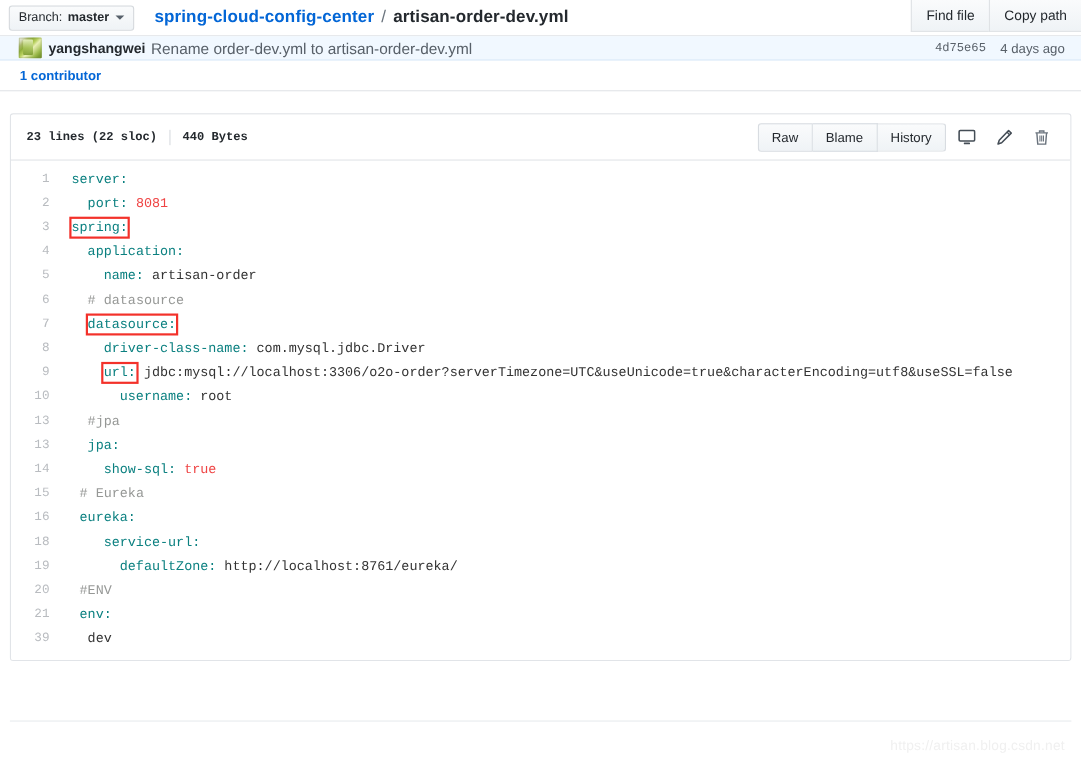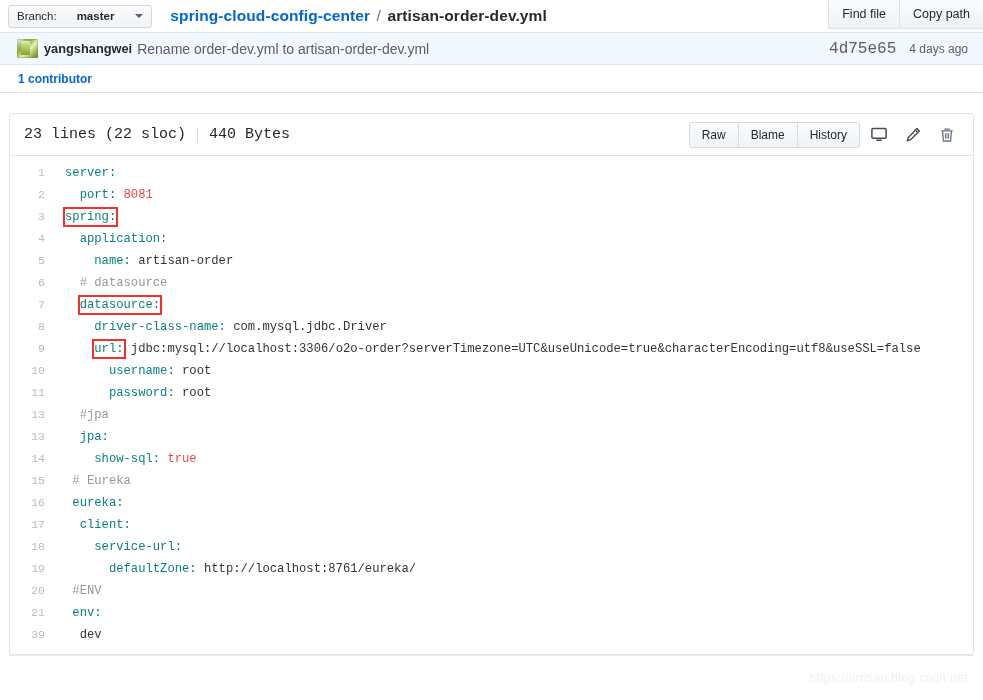--- a/index.html
+++ b/index.html
@@ -18,21 +18,21 @@
     position: relative;
     height: 33px;
     border-bottom: 1px solid #e1e4e8;
     display: flex;
     align-items: center;
     padding-left: 8px;
   }
   #branch-select {
     display: inline-flex;
     align-items: center;
-    gap: 20px;
+    gap: 5px;
     height: 23px;
     padding: 0 8px;
     background: #f6f8fa;
     background-image: linear-gradient(#fafbfc, #eff3f6);
     border: 1px solid #d5d9dd;
     border-radius: 3px;
     font-size: 11.5px;
     color: #24292e;
     cursor: pointer;
     white-space: nowrap;
@@ -79,21 +79,21 @@
     border: 1px solid #dfe2e5;
     border-top: 0;
     border-right: 0;
     cursor: pointer;
     white-space: nowrap;
   }
 
   
   #commit-strip {
     position: relative;
-    height: 32px;
+    height: 22px;
     background: #f1f8ff;
     border-bottom: 1px solid #d9e9f8;
     display: flex;
     align-items: center;
     padding-left: 17px;
   }
   #avatar {
     width: 21px; height: 19px;
     margin-right: 6px;
     flex: 0 0 auto;
@@ -127,21 +127,21 @@
     position: absolute;
     right: 15px;
     display: flex;
     align-items: center;
     gap: 13px;
     font-size: 12px;
     color: #586069;
   }
   #commit-sha {
     font-family: "Liberation Mono", monospace;
-    font-size: 16px;
+    font-size: 11px;
     color: #586069;
     cursor: pointer;
   }
 
   
   #contributor-strip {
     height: 28px;
     border-bottom: 1px solid #e1e4e8;
     display: flex;
     align-items: center;
@@ -167,24 +167,25 @@
     position: relative;
     height: 42px;
     background: #fff;
     border-bottom: 1px solid #e1e4e8;
     display: flex;
     align-items: center;
     padding-left: 14px;
   }
   #file-stats {
     font-family: "Liberation Mono", monospace;
-    font-size: 15px;
-    color: #24292e;
-    display: flex;
-    align-items: center;
+    font-size: 11px;
+    color: #24292e;
+    display: flex;
+    align-items: center;
+    font-weight: bold;
   }
   #file-stats .divider {
     display: inline-block;
     width: 1px; height: 14px;
     background: #d7dbe0;
     margin: 0 11px;
   }
   #toolbar-right {
     position: absolute;
     right: 11px;
@@ -392,46 +393,38 @@
           </tr>
           <tr>
             <td class="ln">9</td>
             <td class="lc"><span>    </span><span class="k hl" style="outline-color: rgb(243, 49, 42);">url:</span><span class="v"> jdbc:mysql://localhost:3306/o2o-order?serverTimezone=UTC&amp;useUnicode=true&amp;characterEncoding=utf8&amp;useSSL=false</span></td>
           </tr>
           <tr>
             <td class="ln">10</td>
             <td class="lc"><span>      </span><span class="k">username: </span><span class="v">root</span></td>
           </tr>
           <tr>
-            <td class="ln">11</td>
-            <td class="lc"><span>      </span><span class="k">password: </span><span class="v">root</span></td>
-          </tr>
-          <tr>
             <td class="ln">13</td>
             <td class="lc"><span>  </span><span class="cm">#jpa</span></td>
           </tr>
           <tr>
             <td class="ln">13</td>
             <td class="lc"><span>  </span><span class="k">jpa:</span></td>
           </tr>
           <tr>
             <td class="ln">14</td>
             <td class="lc"><span>    </span><span class="k">show-sql: </span><span class="n">true</span></td>
           </tr>
           <tr>
             <td class="ln">15</td>
             <td class="lc"><span> </span><span class="cm"># Eureka</span></td>
           </tr>
           <tr>
             <td class="ln">16</td>
             <td class="lc"><span> </span><span class="k">eureka:</span></td>
-          </tr>
-          <tr>
-            <td class="ln">17</td>
-            <td class="lc"><span>  </span><span class="k">client:</span></td>
           </tr>
           <tr>
             <td class="ln">18</td>
             <td class="lc"><span>    </span><span class="k">service-url:</span></td>
           </tr>
           <tr>
             <td class="ln">19</td>
             <td class="lc"><span>      </span><span class="k">defaultZone: </span><span class="v">http://localhost:8761/eureka/</span></td>
           </tr>
           <tr>

